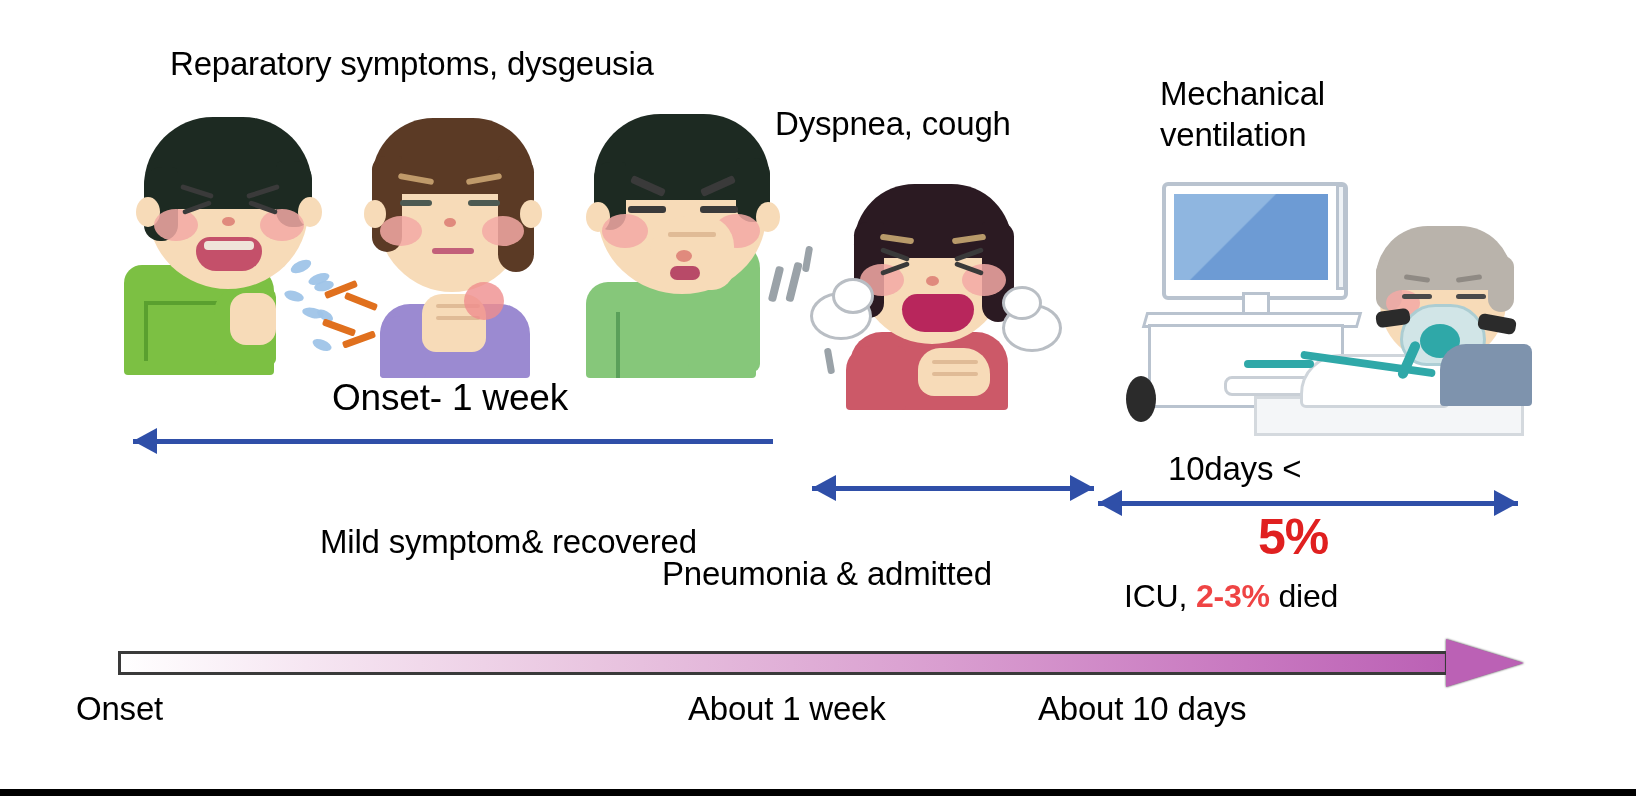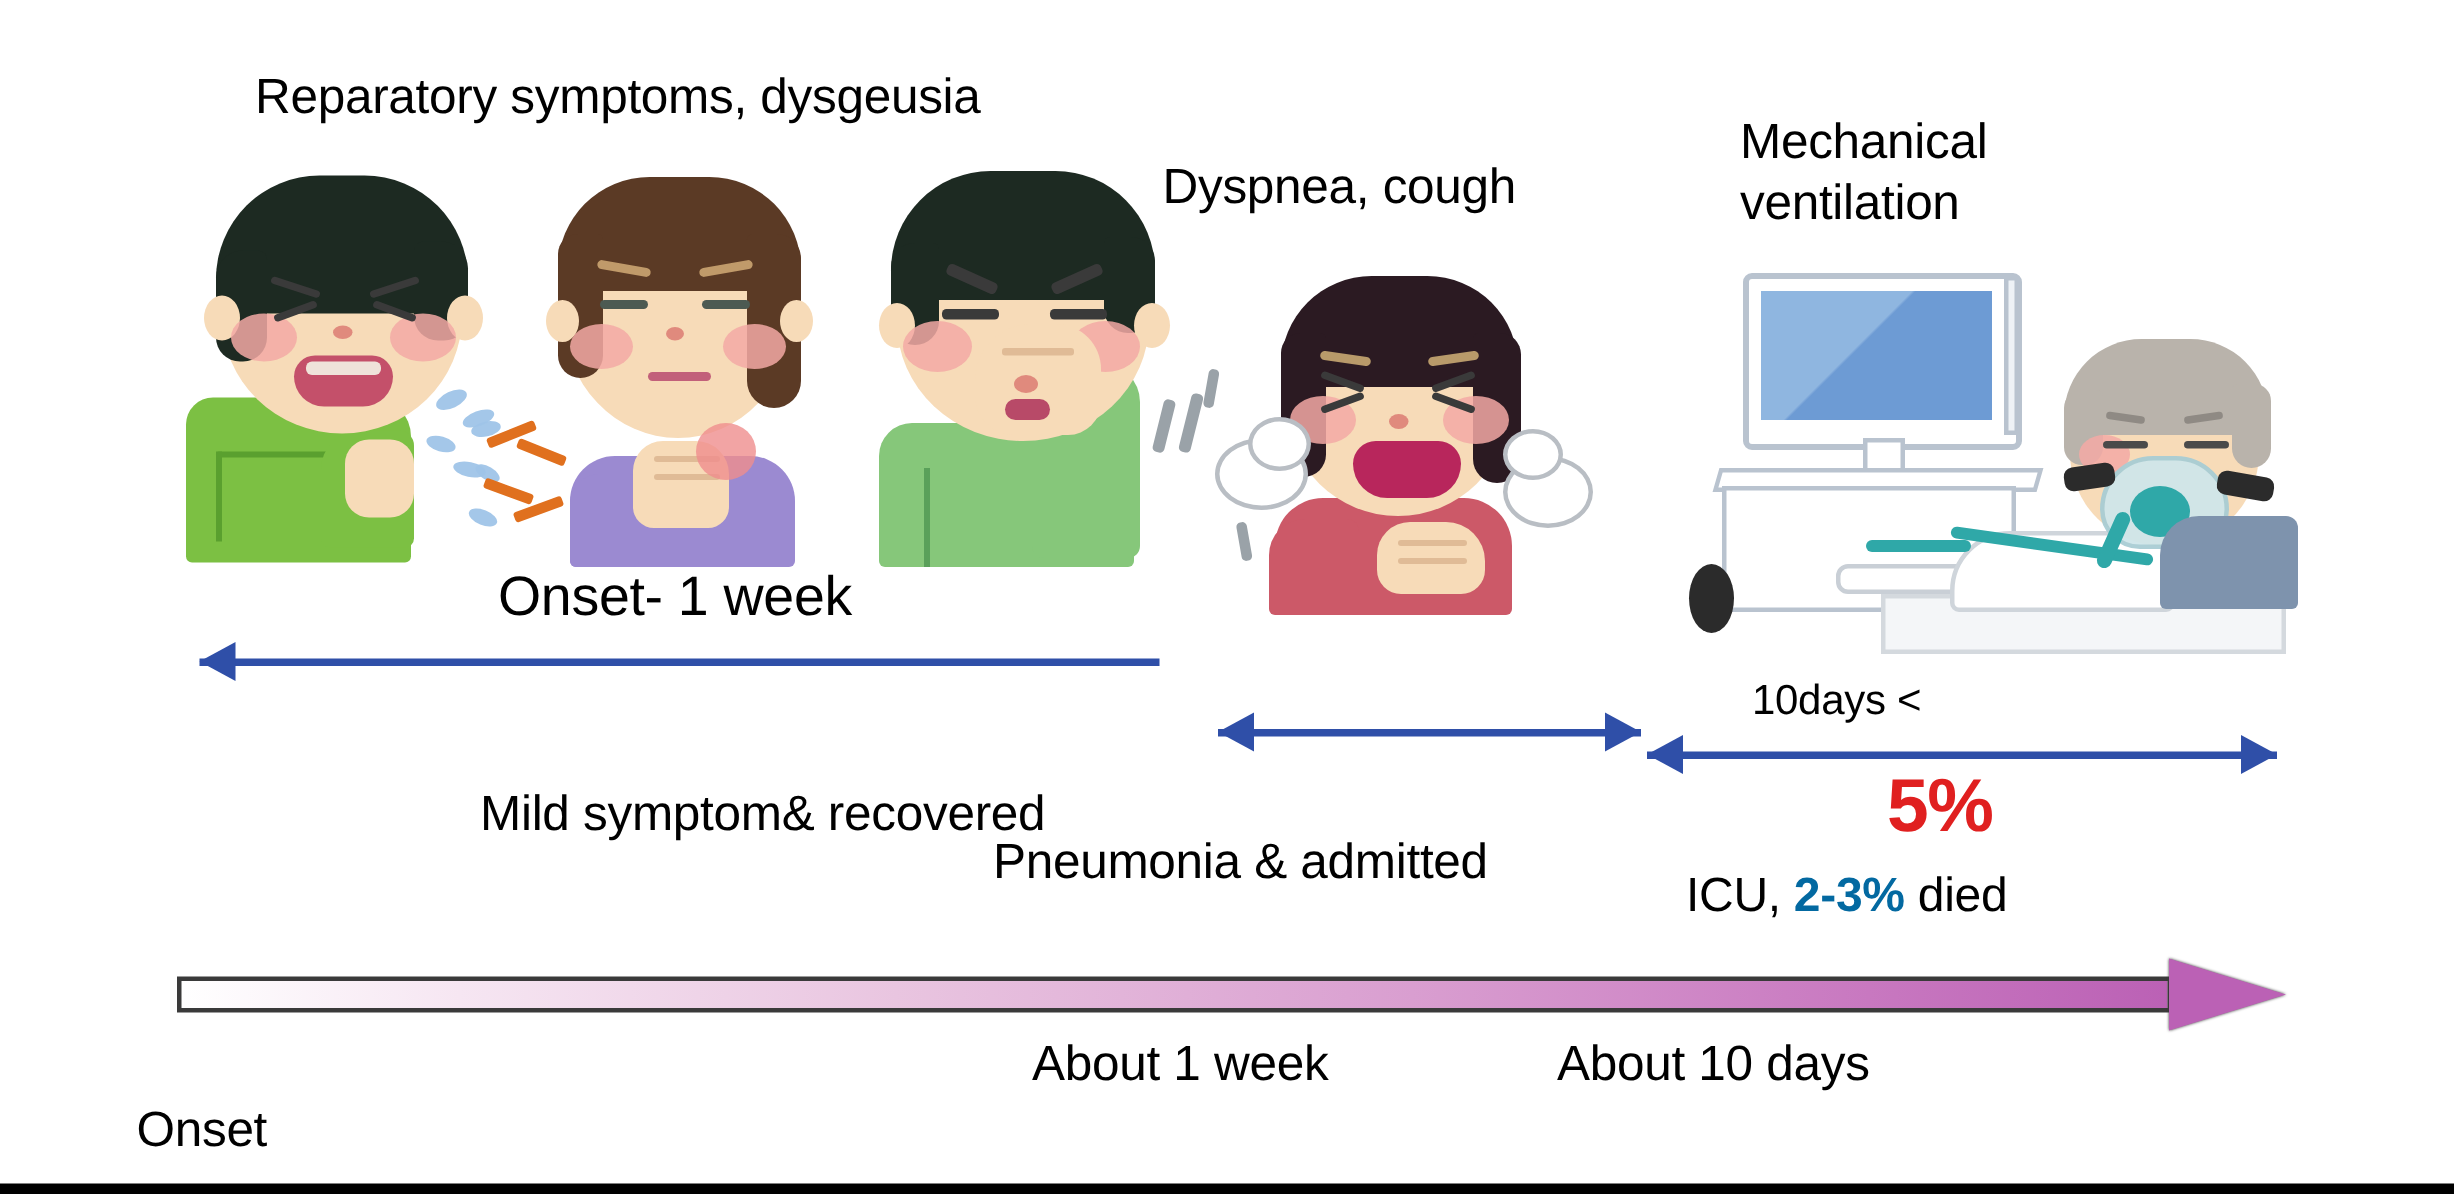--- a/index.html
+++ b/index.html
@@ -318,35 +318,35 @@
 
   <div class="arrow-wrap" style="left:812px; top:475px; width:282px; height:26px;">
     <div class="arrow-line"></div>
     <div class="head left"></div>
     <div class="head right"></div>
   </div>
 
 
   <div class="lbl" style="left:662px; top:555px; font-size:33px;">Pneumonia &amp; admitted</div>
 
-  <div class="lbl" style="left:1168px; top:450px; font-size:28px;">10days &lt;</div>
+  <div class="lbl" style="left:1168px; top:450px; font-size:33px;">10days &lt;</div>
 
   <div class="arrow-wrap" style="left:1098px; top:490px; width:420px; height:26px;">
     <div class="arrow-line"></div>
     <div class="head left"></div>
     <div class="head right"></div>
   </div>
 
   <div class="pct" style="left:1258px; top:508px;">5%</div>
 
-  <div class="lbl" style="left:1124px; top:578px; font-size:32px;"><span>ICU, </span><span style="color:#0369a1; font-weight:bold;">2-3%</span><span> died</span></div>
+  <div class="lbl" style="left:1124px; top:578px; font-size:32px;"><span>ICU, </span><span style="color:#ef4444; font-weight:bold;">2-3%</span><span> died</span></div>
 
   <div id="timebar">
     <div class="bar"></div>
     <div class="tip"></div>
   </div>
 
-  <div class="lbl" style="left:91px; top:690px; font-size:33px;margin-top:44px;">Onset</div>
+  <div class="lbl" style="left:76px; top:690px; font-size:33px;">Onset</div>
   <div class="lbl" style="left:688px; top:690px; font-size:33px;">About 1 week</div>
   <div class="lbl" style="left:1038px; top:690px; font-size:33px;">About 10 days</div>
 
   <div id="bottom-rule"></div>
 </div>
 
 </body></html>

